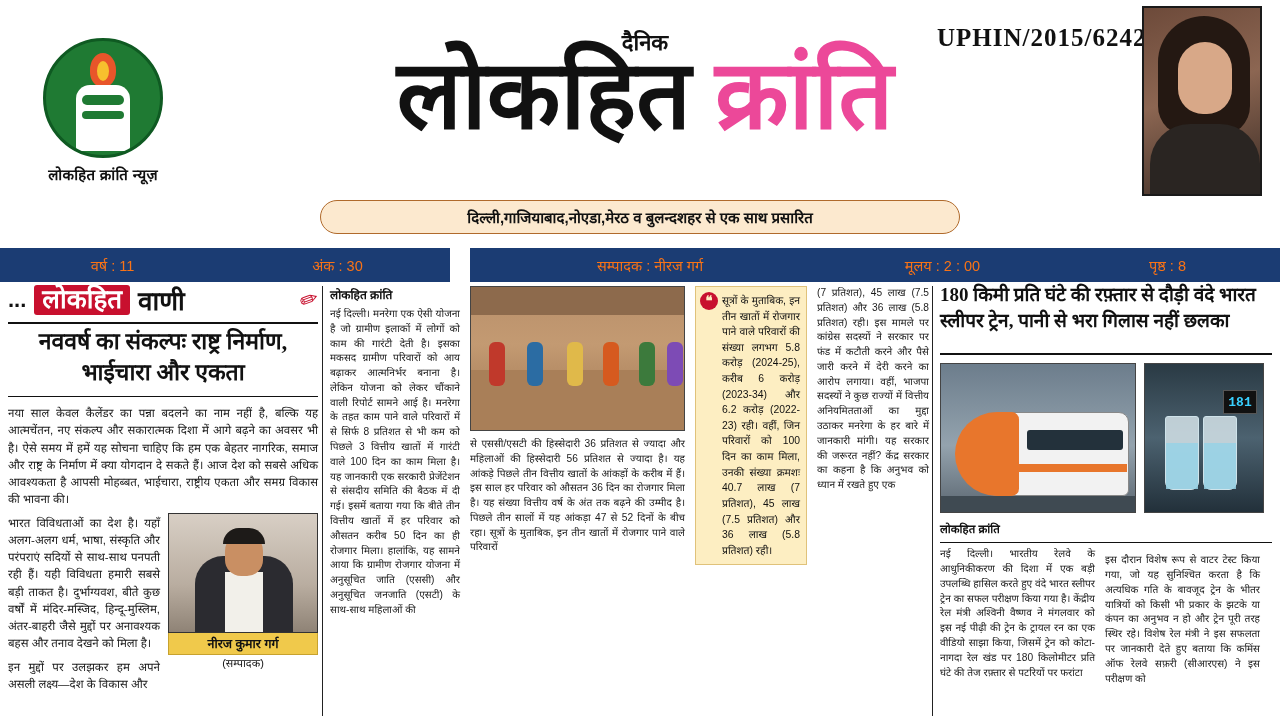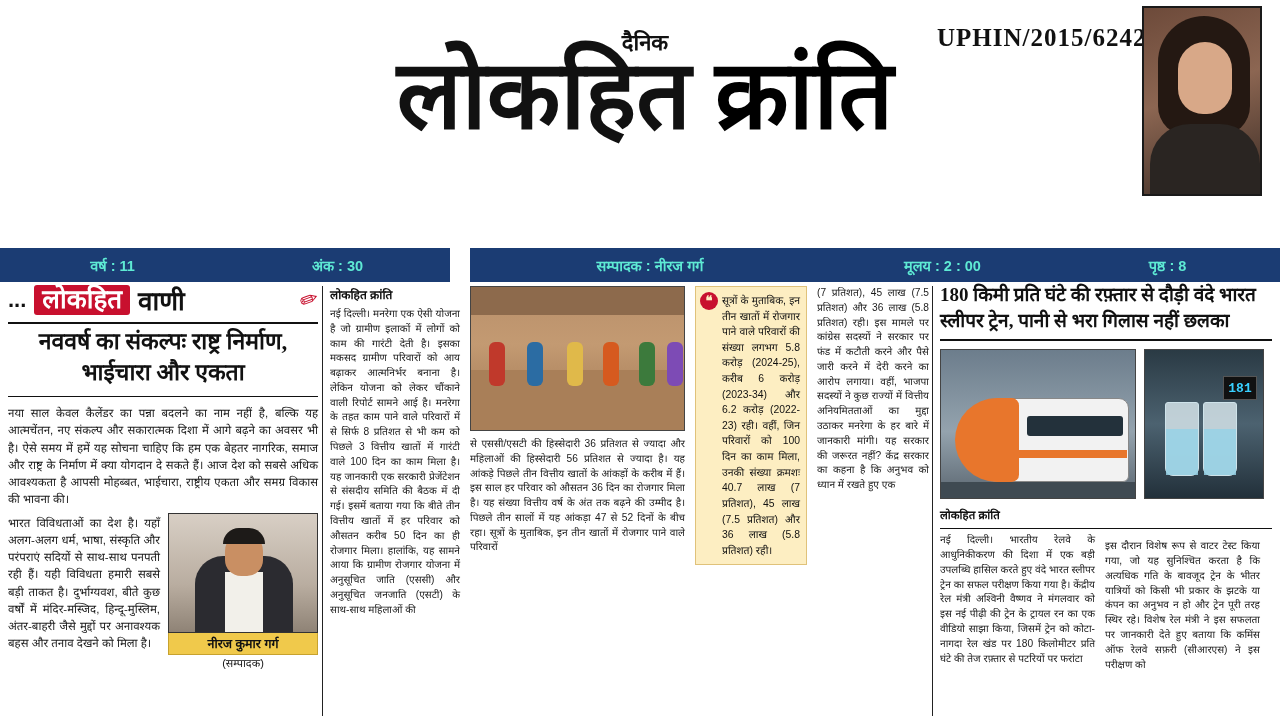--- a/index.html
+++ b/index.html
@@ -56,21 +56,21 @@
     position:absolute; right:120px; top:24px;
     font-size:25px; font-weight:bold; letter-spacing:1px; color:#111;
     font-family:"Liberation Serif", serif;
   }
   .big-title {
     font-size:96px; line-height:0.95; font-weight:bold;
     font-family:"Liberation Serif", serif;
     white-space:nowrap; margin-top:-6px;
   }
   .big-title .black { color:#111; }
-  .big-title .red { color:#000000; }
+  .big-title .red { color:#ec4899; }
 
   .photo-box {
     position:absolute; right:18px; top:6px; width:120px; height:190px;
     border:2px solid #1a1a1a; overflow:hidden;
     background:linear-gradient(160deg,#6d4a3a 0%, #8c6652 45%, #3a2b24 100%);
   }
   .photo-box .hair{
     position:absolute; left:14px; top:8px; width:92px; height:120px;
     background:#241812; border-radius:46px 46px 30px 30px;
   }
@@ -86,22 +86,22 @@
   .tagline {
     position:absolute; left:320px; top:200px; width:640px; height:34px;
     border:1px solid #b06a2c; border-radius:18px; background:#fce9cf;
     display:flex; align-items:center; justify-content:center;
     font-size:15px; font-weight:bold; color:#111;
   }
 
   
   .strip {
     position:absolute; top:248px; left:0; width:1280px; height:34px;
-    background:#1b3c73; color:#5eead4;
-    display:flex; align-items:center; font-size:14.5px; font-weight:bold;
+    background:#1b3c73; color:#f97316;
+    display:flex; align-items:center; font-size:14.5px; font-weight:normal;
   }
   .strip .cell { flex:1; text-align:center; position:relative; }
   .strip .sep {
     width:10px; height:34px; background:#fff;
   }
 
   
   .content { position:absolute; top:282px; left:0; width:1280px; height:438px; }
   .col-left { position:absolute; left:8px; top:0; width:310px; height:438px; }
   .col-mid  { position:absolute; left:330px; top:0; width:600px; height:438px; }
@@ -191,21 +191,21 @@
   }
   .q-mark {
     position:absolute; left:4px; top:5px; width:18px; height:18px; border-radius:50%;
     background:#c8102e; color:#fdeec2; font-weight:bold; font-size:13px;
     display:flex; align-items:center; justify-content:center;
   }
 
   
   .right-head {
     font-weight:bold; font-size:19px; line-height:1.35; color:#111;
-    font-family:"Liberation Serif", serif; border-bottom:2px solid #111; padding-bottom:6px;
+    font-family:"Liberation Serif", serif; border-bottom:2px solid #111; padding-bottom:20px;
   }
   .right-photos { display:flex; gap:8px; margin-top:8px; }
   .photo-train {
     width:196px; height:150px; border:1px solid #444; position:relative; overflow:hidden;
     background:linear-gradient(180deg,#6c7d8c 0%, #94a3ae 55%, #5b6670 100%);
   }
   .train-body {
     position:absolute; left:18px; bottom:16px; width:170px; height:84px;
     background:#f2f2f2; border-radius:40px 10px 6px 40px; border:1px solid #888;
   }
@@ -244,37 +244,45 @@
   .right-cols { display:flex; gap:10px; }
   .rc { width:155px; }
   .rule-r { height:1px; background:#111; margin:6px 0 4px; }
 </style>
 </head>
 <body>
 
 <div class="paper">
 
   <div class="masthead">
+    <div class="logo-block">
+      <div class="logo-circle">
+        <div class="torch-flame"></div>
+        <div class="fist"></div>
+      </div>
+      <div class="logo-caption">लोकहित क्रांति न्यूज़</div>
+    </div>
 
     <div class="title-area">
       <div class="dainik">दैनिक</div>
       <div class="big-title">
         <span class="black">लोकहित</span>
         <span class="red">क्रांति</span>
       </div>
     </div>
 
     <div class="reg-no">UPHIN/2015/62427</div>
 
     <div class="photo-box">
       <div class="hair"></div>
       <div class="face"></div>
       <div class="body"></div>
     </div>
 
+    <div class="tagline">दिल्ली,गाजियाबाद,नोएडा,मेरठ व बुलन्दशहर से एक साथ प्रसारित</div>
   </div>
 
   <div class="strip">
     <div class="cell">वर्ष : 11</div>
     <div class="cell">अंक : 30</div>
     <div class="sep"></div>
     <div class="sep"></div>
     <div class="cell" style="flex:1.6">सम्पादक : नीरज गर्ग</div>
     <div class="cell">मूलय : 2 : 00</div>
     <div class="cell">पृष्ठ : 8</div>
@@ -303,20 +311,21 @@
           <div class="ebody"></div>
           <div class="eshirt"></div>
           <div class="eface"></div>
           <div class="ehair"></div>
         </div>
         <div class="editor-caption-bar">नीरज कुमार गर्ग</div>
         <div class="editor-caption-sub">(सम्पादक)</div>
       </div>
 
       <div class="just" style="margin-top:6px">भारत विविधताओं का देश है। यहाँ अलग-अलग धर्म, भाषा, संस्कृति और परंपराएं सदियों से साथ-साथ पनपती रही हैं। यही विविधता हमारी सबसे बड़ी ताकत है। दुर्भाग्यवश, बीते कुछ वर्षों में मंदिर-मस्जिद, हिन्दू-मुस्लिम, अंतर-बाहरी जैसे मुद्दों पर अनावश्यक बहस और तनाव देखने को मिला है।</div>
+      <div class="just" style="margin-top:6px">इन मुद्दों पर उलझकर हम अपने असली लक्ष्य—देश के विकास और</div>
     </div>
 
     <div class="col-mid">
 
       <div class="mid-body">
         <div class="mid-c1">
           <div class="byline">लोकहित क्रांति</div>
           <div class="tiny">नई दिल्ली। मनरेगा एक ऐसी योजना है जो ग्रामीण इलाकों में लोगों को काम की गारंटी देती है। इसका मकसद ग्रामीण परिवारों को आय बढ़ाकर आत्मनिर्भर बनाना है। लेकिन योजना को लेकर चौंकाने वाली रिपोर्ट सामने आई है। मनरेगा के तहत काम पाने वाले परिवारों में से सिर्फ 8 प्रतिशत से भी कम को पिछले 3 वित्तीय खातों में गारंटी वाले 100 दिन का काम मिला है। यह जानकारी एक सरकारी प्रेजेंटेशन से संसदीय समिति की बैठक में दी गई। इसमें बताया गया कि बीते तीन वित्तीय खातों में हर परिवार को औसतन करीब 50 दिन का ही रोजगार मिला। हालांकि, यह सामने आया कि ग्रामीण रोजगार योजना में अनुसूचित जाति (एससी) और अनुसूचित जनजाति (एसटी) के साथ-साथ महिलाओं की</div>
         </div>
 

